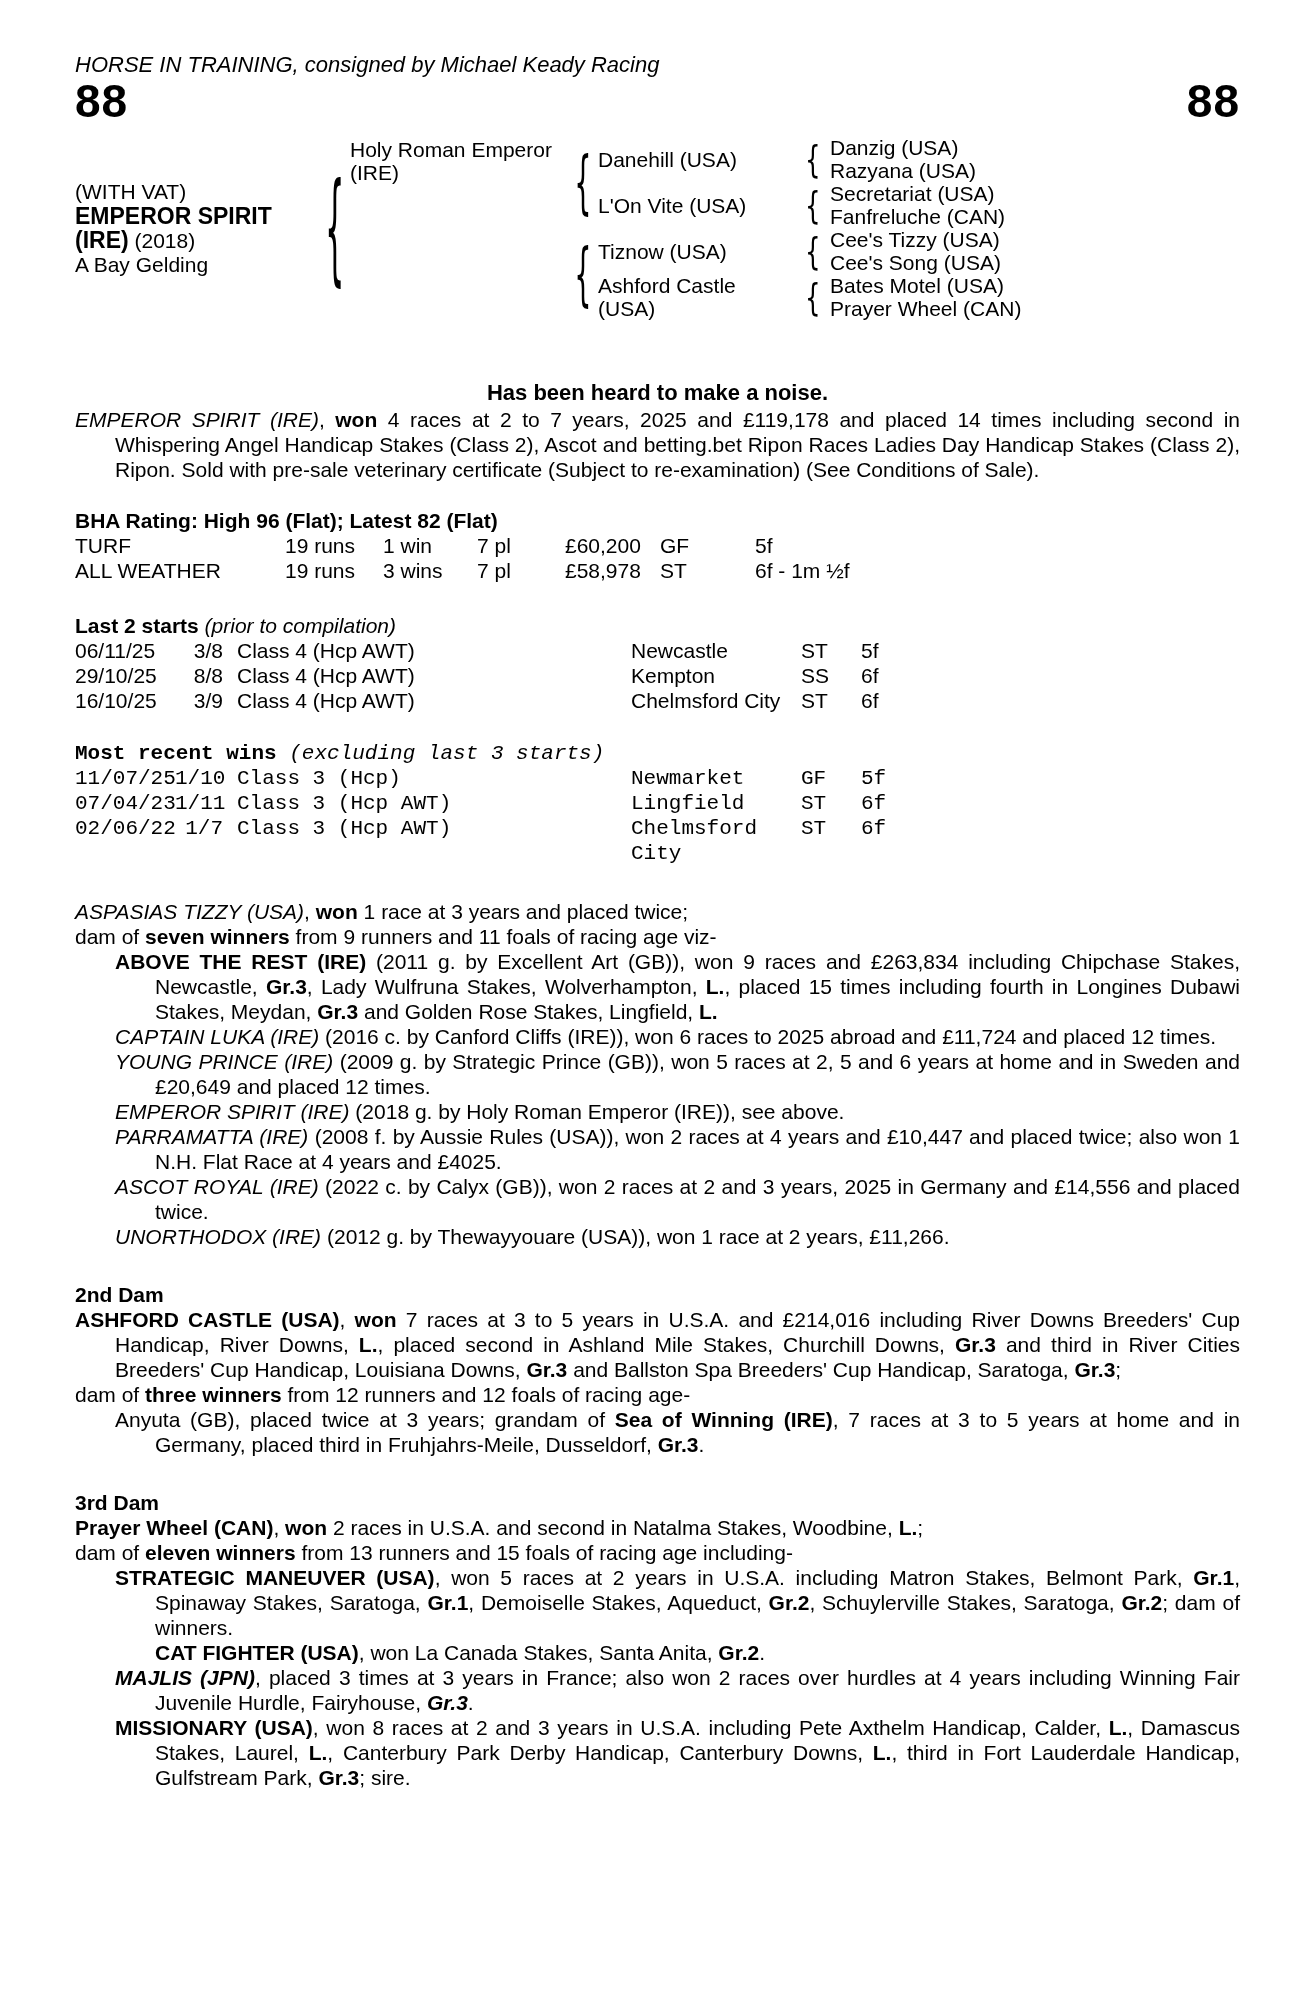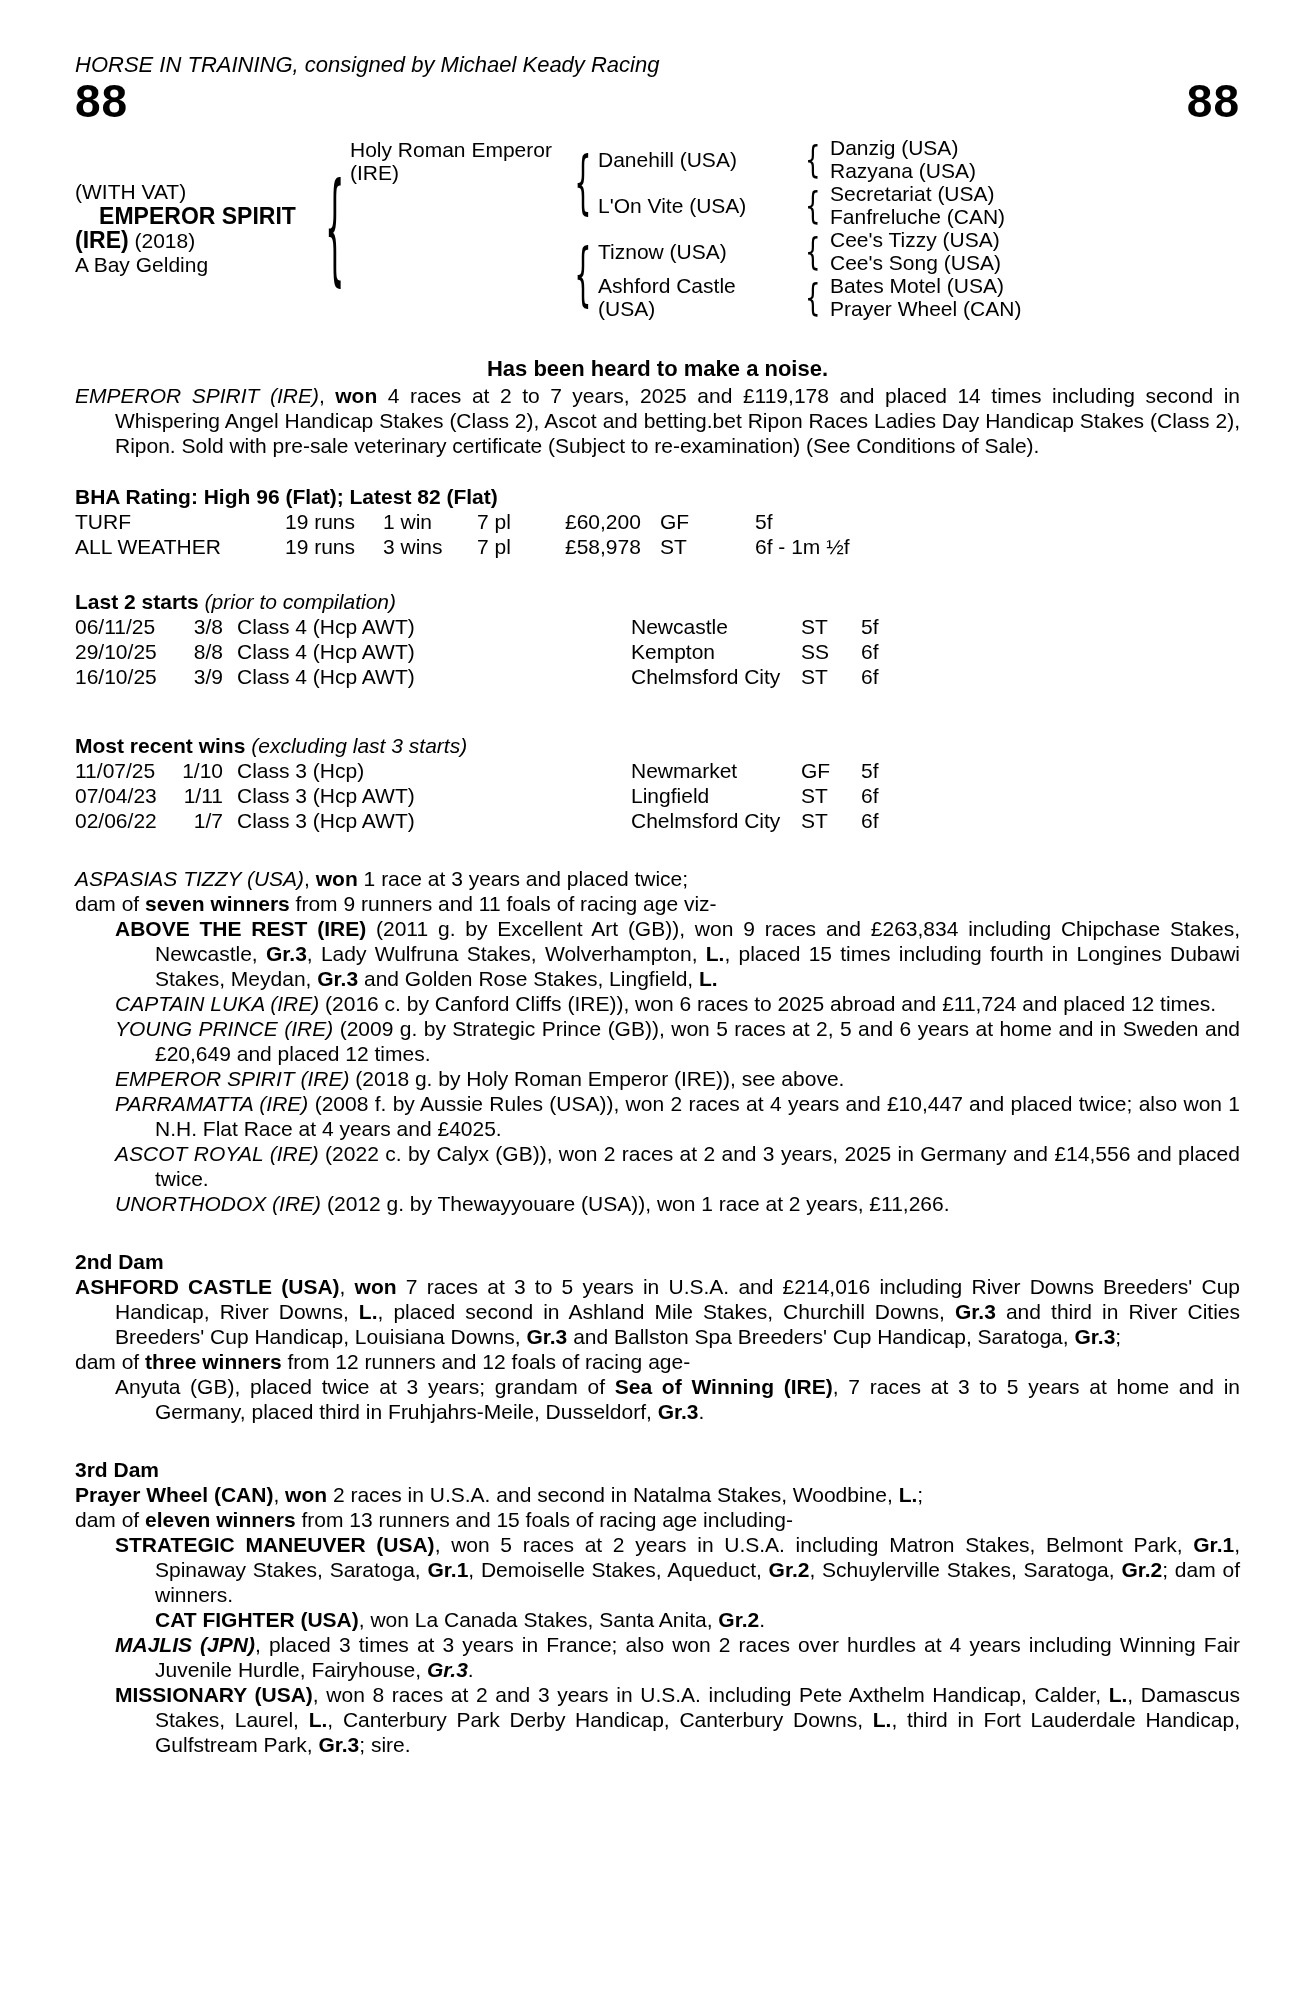--- a/index.html
+++ b/index.html
@@ -11,55 +11,55 @@
   .page{position:relative;padding:52px 75px 0 75px;}
 
   .topline{text-align:left;font-weight:normal;font-style:italic;font-size:22px;line-height:26px;}
   .lotrow{display:flex;justify-content:space-between;align-items:flex-start;margin-top:0;}
   .lot{font-size:46px;font-weight:bold;line-height:46px;letter-spacing:1px;}
 
   
   .pedigree{display:grid;grid-template-columns:245px 30px 218px 30px 198px 34px 1fr;
     grid-auto-rows:23px;margin-top:12px;line-height:23px;}
   .subject{grid-column:1;grid-row:1/9;display:flex;flex-direction:column;justify-content:center;line-height:24px;}
-  .s-name{font-weight:bold;font-size:23px;text-align:center;}
+  .s-name{font-weight:bold;font-size:23px;}
   .s-reg .b{font-weight:bold;font-size:23px;}
   .ped-sire{grid-column:3;grid-row:1/5;padding-top:2px;}
   .ped-dam{grid-column:3;grid-row:5/9;padding-top:8px;}
   .g2{grid-column:5;display:flex;align-items:center;}
   .g2a{grid-row:1/3}.g2b{grid-row:3/5}.g2c{grid-row:5/7}.g2d{grid-row:7/9}
   .b3{grid-column:6}.b3a{grid-row:1/3}.b3b{grid-row:3/5}.b3c{grid-row:5/7}.b3d{grid-row:7/9}
   .g3{grid-column:7;display:flex;align-items:center;white-space:nowrap;}
   .r1{grid-row:1}.r2{grid-row:2}.r3{grid-row:3}.r4{grid-row:4}
   .r5{grid-row:5}.r6{grid-row:6}.r7{grid-row:7}.r8{grid-row:8}
   .b-main{grid-column:2;grid-row:1/9}
   .b2{grid-column:4}.b2a{grid-row:1/5}.b2b{grid-row:5/9}
   .brace{display:flex;align-items:center;justify-content:center;overflow:visible;}
   .brace::before{content:"{";font-family:"DejaVu Sans",sans-serif;font-weight:normal;display:block;}
   .br2::before{font-size:34px;transform:scaleY(1.12) scaleX(.72);}
   .br4::before{font-size:34px;transform:scaleY(2.05) scaleX(.8);}
   .br8::before{font-size:34px;transform:scaleY(3.55) scaleX(.9);}
 
   
   .b{font-weight:bold}.i{font-style:italic}.bi{font-weight:bold;font-style:italic}
-  .noise{margin-top:36px;text-align:center;font-weight:bold;font-size:22px;}
+  .noise{margin-top:60px;text-align:center;font-weight:bold;font-size:22px;}
   .hang{padding-left:40px;text-indent:-40px;text-align:justify;}
   .entry{padding-left:80px;text-indent:-40px;text-align:justify;}
   .entry-deep{padding-left:120px;text-indent:-40px;text-align:justify;}
   .sec-head{font-weight:bold;}
   .sec-note{font-style:italic;font-weight:normal;}
 
   .bha-block{margin-top:26px;}
   .sumgrid{display:grid;grid-template-columns:210px 98px 94px 88px 95px 95px auto;line-height:25px;}
   .startgrid{display:grid;grid-template-columns:100px 48px 408px 170px 60px auto;line-height:25px;}
   .pos{text-align:right;}
   .cls{padding-left:14px;}
 
   .last3{margin-top:30px;}
-  .wins{margin-top:44px;}
+  .wins{margin-top:28px;font-family:Liberation Mono, monospace;}
   .dam-section{margin-top:33px;}
 </style>
 </head>
 <body>
 
 <div class="page">
 
   <div class="topline">HORSE IN TRAINING, consigned by Michael Keady Racing</div>
 
   <div class="lotrow">

